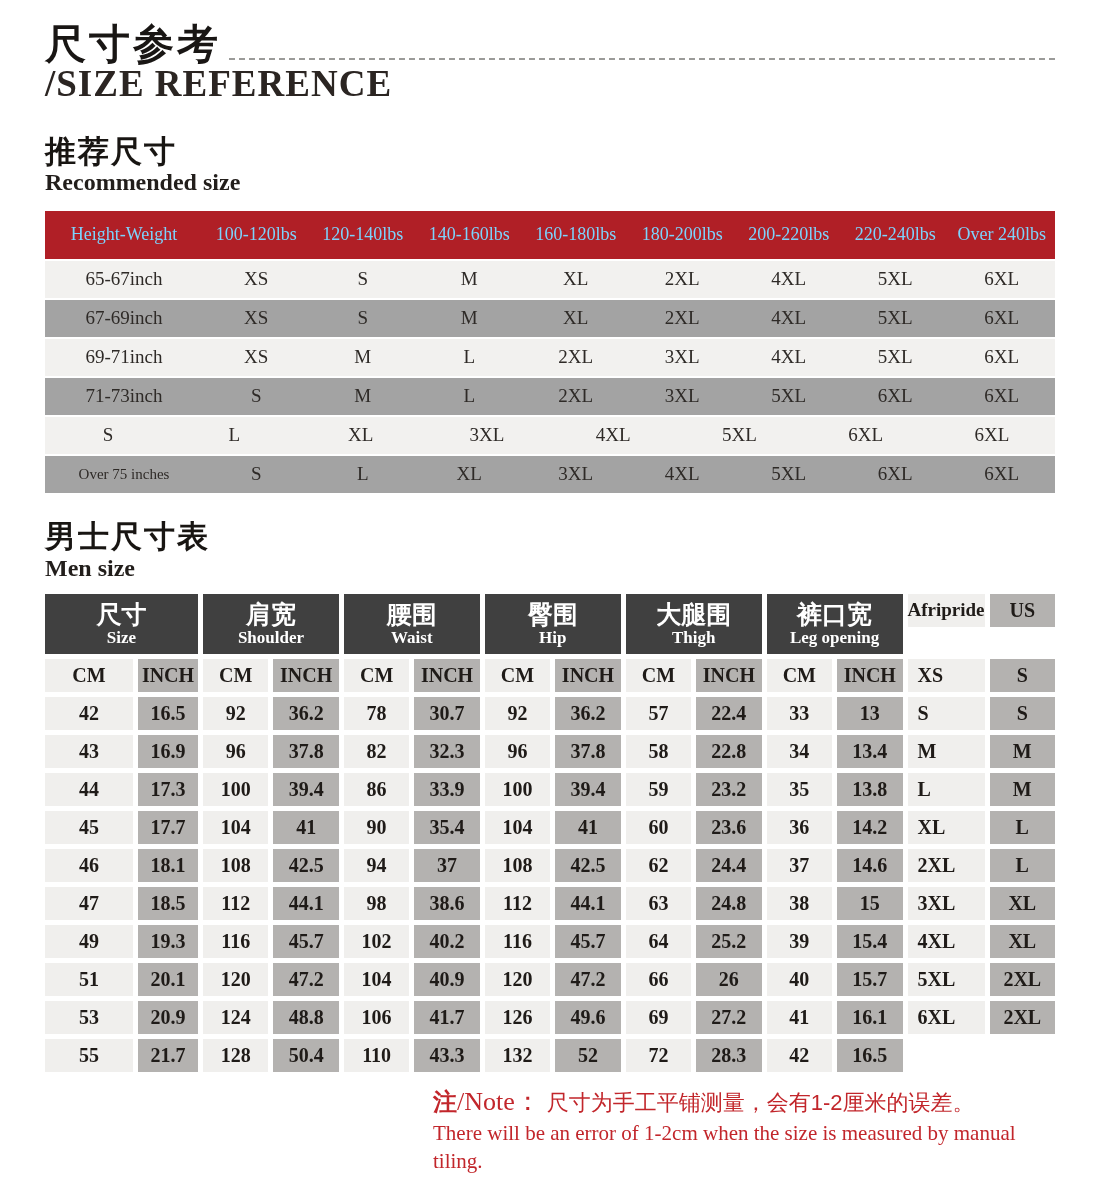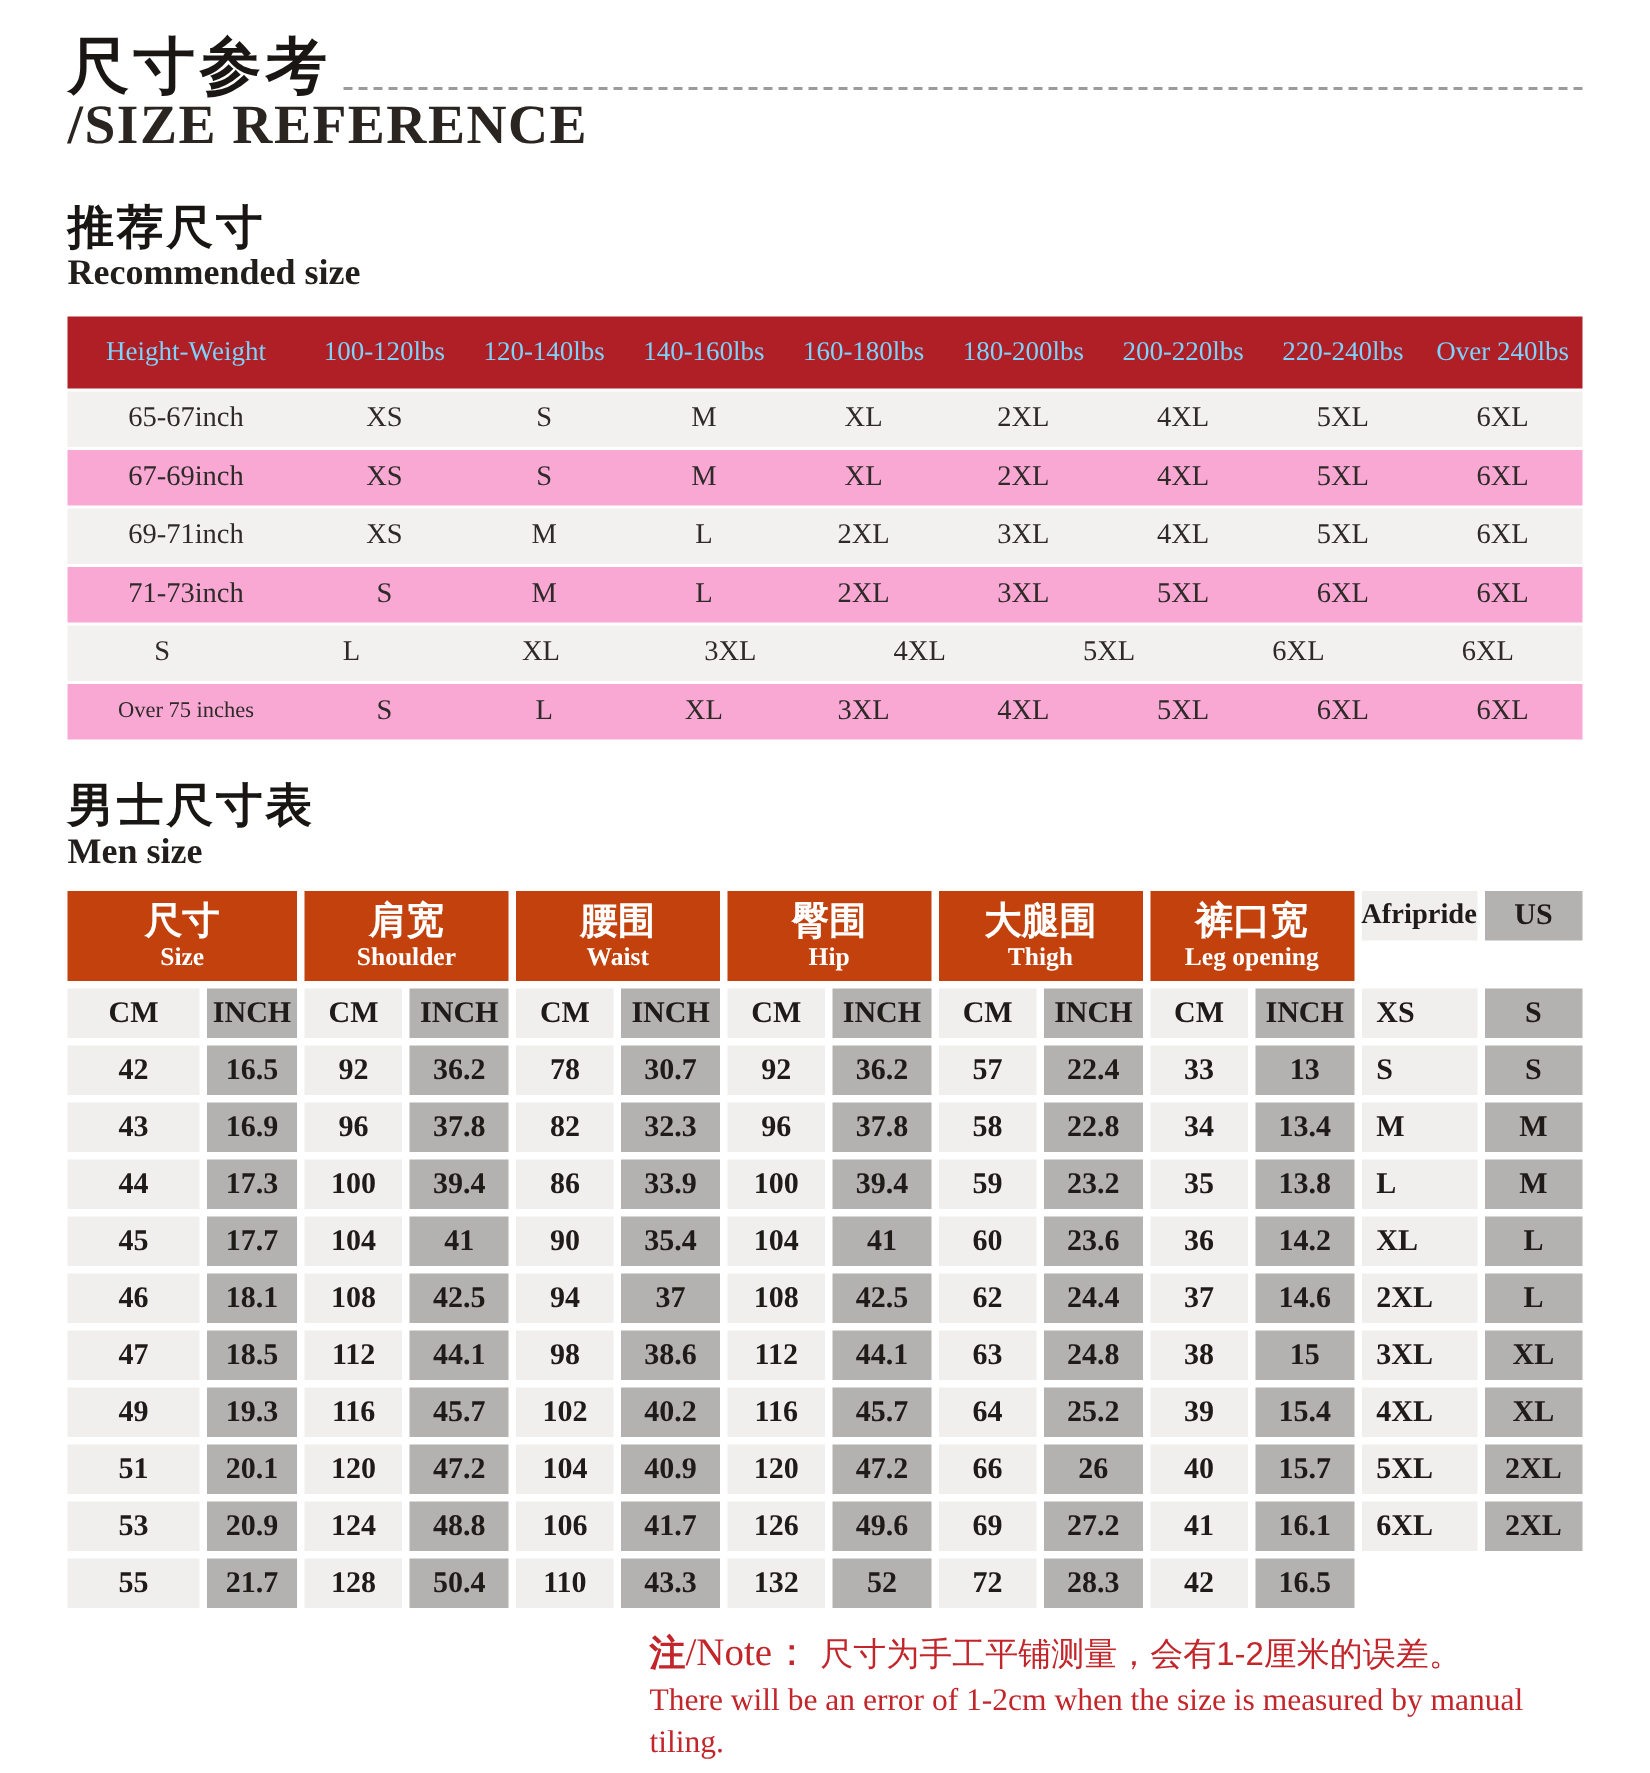--- a/index.html
+++ b/index.html
@@ -30,38 +30,38 @@
   }
   .sec-head .en { font-weight:bold; font-size:24px; line-height:1.1; color:#221e1b; }
   .sec-recommended { margin-top:30px; }
   .sec-men { margin-top:26px; }
 
   
   .rec-table { margin-top:15px; }
   .rec-row { display:flex; height:37px; margin-bottom:2px; }
   .rec-row.header { height:48px; background:#B01F26; }
   .rec-row.light { background:#F2F1EF; }
-  .rec-row.dark  { background:#f9a8d4; }
+  .rec-row.dark  { background:#a3a3a3; }
   .rec-cell {
     flex:1; display:flex; align-items:center; justify-content:center;
     font-size:19px; color:#2e2a27;
   }
   .rec-cell.first { flex:0 0 158px; }
   .rec-row.header .rec-cell { color:#7dd3fc; font-size:18px; }
   .rec-cell.small { font-size:15px; }
 
   
   .men-table {
     margin-top:13px;
     display:grid;
     grid-template-columns:88px 60px repeat(12, 1fr);
     column-gap:5px; row-gap:5px;
   }
   .group-h {
-    grid-column:span 2; background:#c2410c; color:#ffffff;
+    grid-column:span 2; background:#404040; color:#ffffff;
     text-align:center; padding:5px 0 7px 0;
   }
   .group-h .zh {
     font-family:"Liberation Sans", sans-serif; font-weight:bold;
     font-size:25px; line-height:1.2;
   }
   .group-h .en { font-size:17px; line-height:1.05; font-weight:bold; }
   .mcell {
     display:flex; align-items:center; justify-content:center;
     height:33px; font-weight:bold; font-size:20px; color:#1f1b18;

